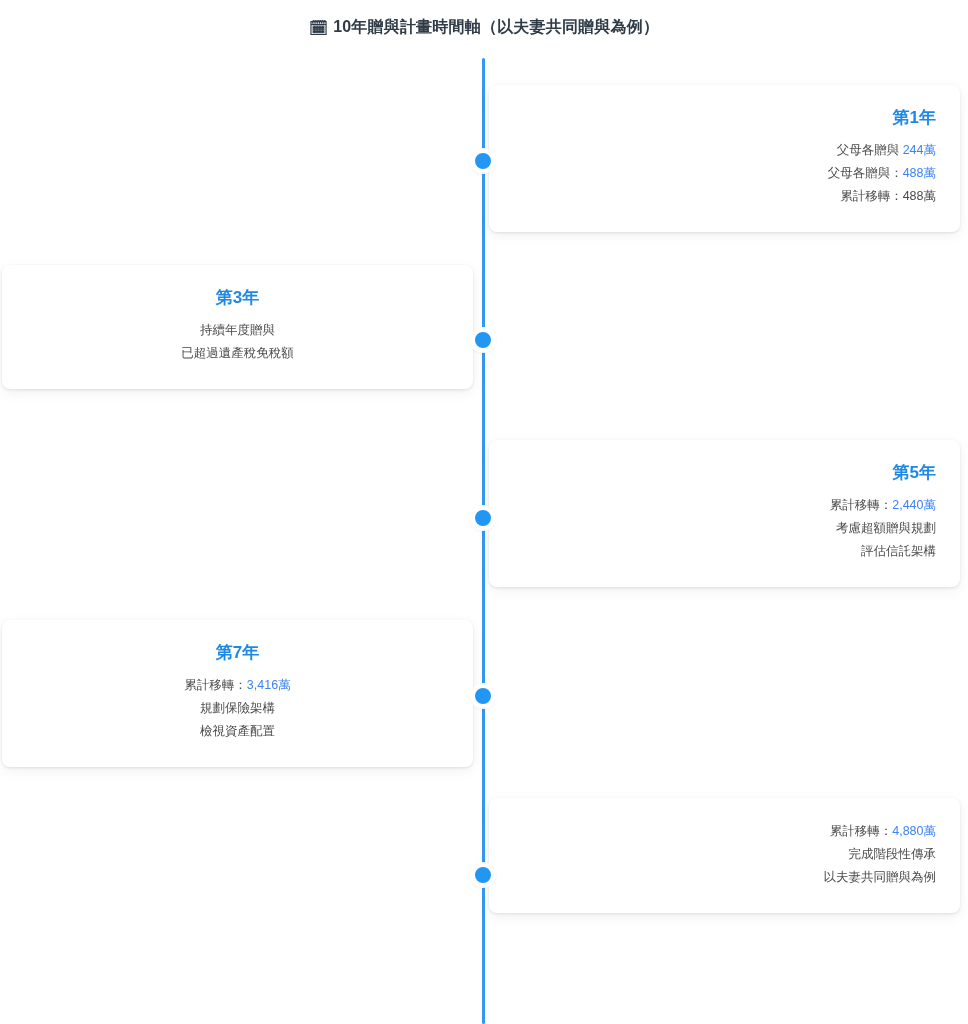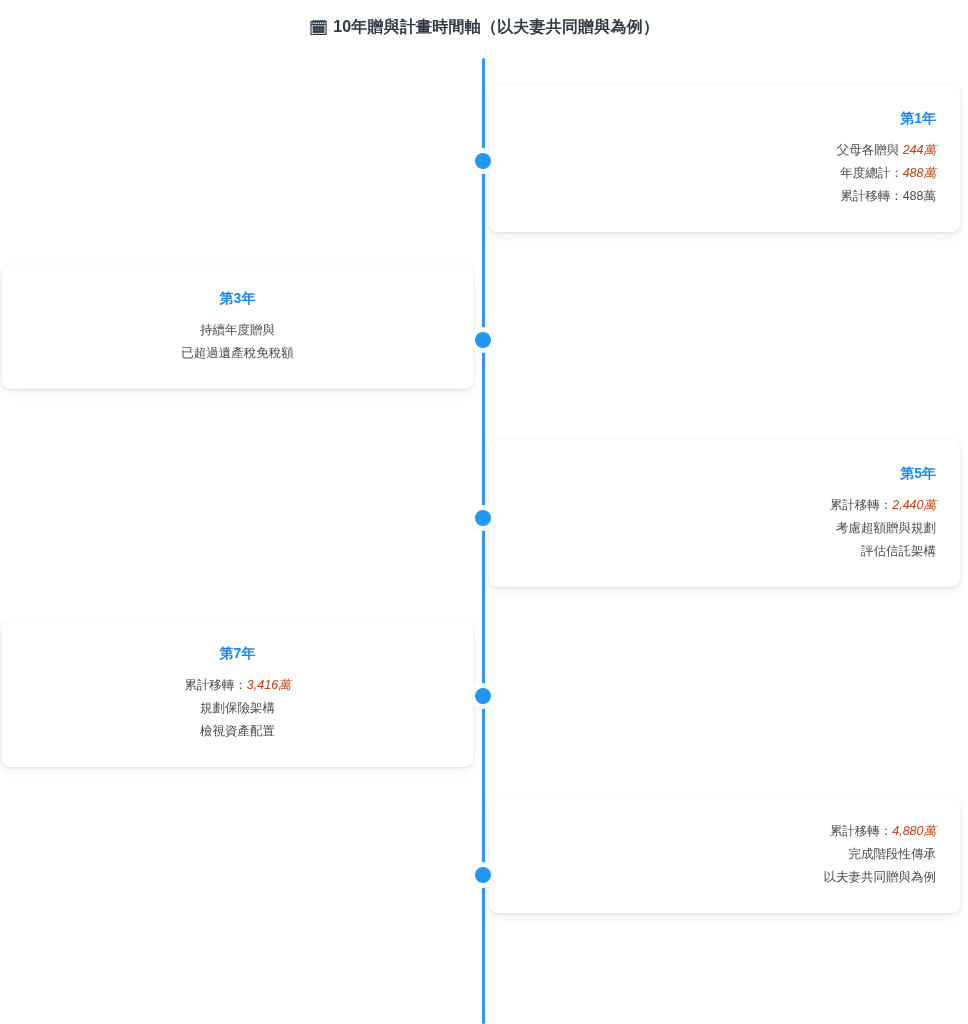--- a/index.html
+++ b/index.html
@@ -90,37 +90,36 @@
   .timeline-item.side-right .timeline-card {
     left: 489px;
     text-align: right;
   }
   .timeline-item.side-left .timeline-card {
     left: 2px;
     text-align: center;
   }
 
   .card-year {
-    font-size: 14px;
+    font-size: 17px;
     font-weight: bold;
     color: #1e88e5;
     line-height: 22px;
     margin-bottom: 10px;
   }
 
   .card-line {
     font-size: 12.5px;
     color: #4a4a4a;
     line-height: 23px;
     white-space: nowrap;
   }
   .card-line .amount {
-    color: #c2410c;
+    color: #3b82f6;
     font-weight: normal;
-    font-style: italic;
   }
 
   
   .item-1 { top: 161px; }
   .item-2 { top: 340px; }
   .item-3 { top: 518px; }
   .item-4 { top: 696px; }
   .item-5 { top: 875px; }
 
   
@@ -139,21 +138,21 @@
     <span class="title-icon">🗓</span><span>10年贈與計畫時間軸（以夫妻共同贈與為例）</span>
   </div>
 
   <div class="timeline-axis"></div>
 
   <div class="timeline-item side-right item-1">
     <div class="timeline-dot"></div>
     <div class="timeline-card">
       <div class="card-year">第1年</div>
       <div class="card-line"><span>父母各贈與 </span><span class="amount">244萬</span></div>
-      <div class="card-line"><span>年度總計：</span><span class="amount">488萬</span></div>
+      <div class="card-line"><span>父母各贈與：</span><span class="amount">488萬</span></div>
       <div class="card-line"><span>累計移轉：488萬</span><span class="amount"></span></div>
     </div>
   </div>
 
   <div class="timeline-item side-left item-2">
     <div class="timeline-dot"></div>
     <div class="timeline-card">
       <div class="card-year">第3年</div>
       <div class="card-line"><span>持續年度贈與</span><span class="amount"></span></div>
       <div class="card-line"><span>已超過遺產稅免稅額</span><span class="amount"></span></div>

